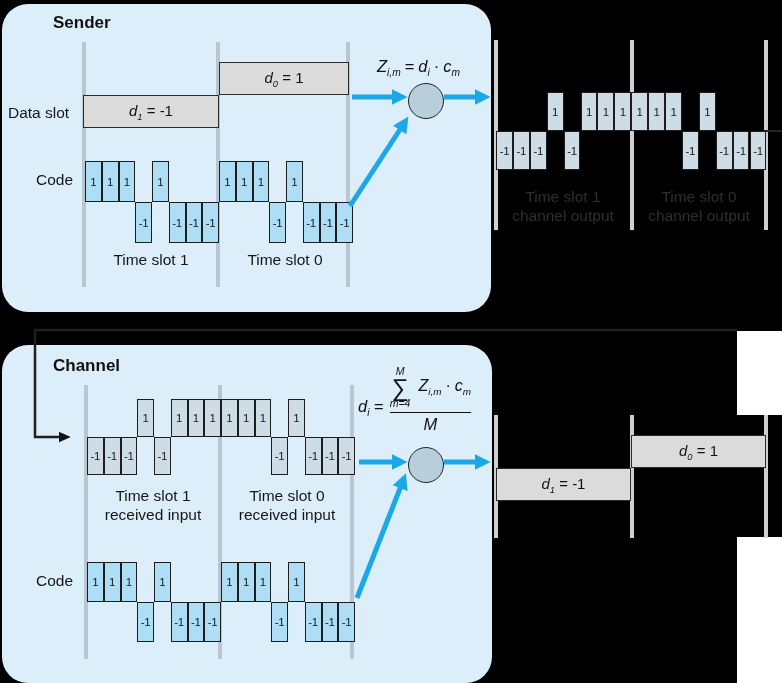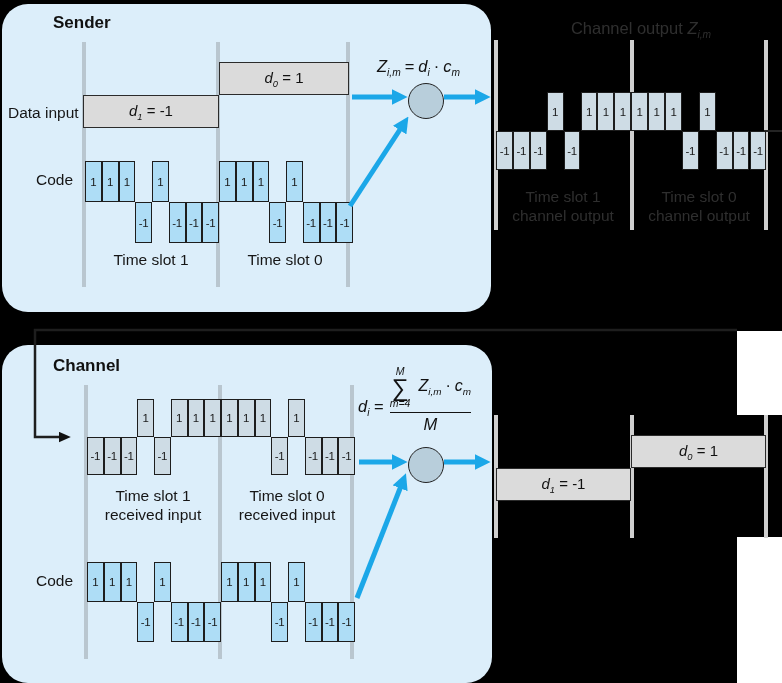--- a/index.html
+++ b/index.html
@@ -68,39 +68,36 @@
   <div class="divider div-dark" style="left:764px;top:40px;height:190px;"></div>
 
   <div class="divider div-dark" style="left:494px;top:415px;height:123px;"></div>
   <div class="divider div-dark" style="left:630px;top:415px;height:123px;"></div>
   <div class="divider div-dark" style="left:764px;top:415px;height:123px;"></div>
   <div class="stub"></div>
 
   <div class="box-title" style="left:53px;top:13px;">Sender</div>
   <div class="box-title" style="left:53px;top:356px;">Channel</div>
 
-  <div class="lbl" style="left:8px;top:104px;">Data input</div>
+  <div class="lbl" style="left:8px;top:104px;">Data slot</div>
   <div class="lbl" style="left:36px;top:171px;">Code</div>
   <div class="lbl ctr" style="left:84px;top:251px;width:134px;">Time slot 1</div>
   <div class="lbl ctr" style="left:218px;top:251px;width:134px;">Time slot 0</div>
 
   <div class="dbar" style="left:83px;top:95px;width:136px;height:33px;">
     <span><span class="v">d</span><sub class="v">1</sub><span> = -1</span></span>
   </div>
   <div class="dbar" style="left:219px;top:62px;width:130px;height:33px;">
     <span><span class="v">d</span><sub class="v">0</sub><span> = 1</span></span>
   </div>
 
   <div class="s-formula">
     <span class="v">Z</span><sub class="v">i,m</sub><span class="sp">=</span><span class="v">d</span><sub class="v">i</sub><span class="sp">·</span><span class="v">c</span><sub class="v">m</sub>
   </div>
 
-  <div class="lbl-dark" style="left:541px;top:19px;width:200px;font-size:16.5px;">
-    <span>Channel output </span><span class="v">Z</span><sub class="v">i,m</sub>
-  </div>
   <div class="lbl-dark" style="left:488px;top:187px;width:150px;">
     <div>Time slot 1</div>
     <div>channel output</div>
   </div>
   <div class="lbl-dark" style="left:624px;top:187px;width:150px;">
     <div>Time slot 0</div>
     <div>channel output</div>
   </div>
 
   <div class="lbl ctr" style="left:83px;top:486px;line-height:19px;">

